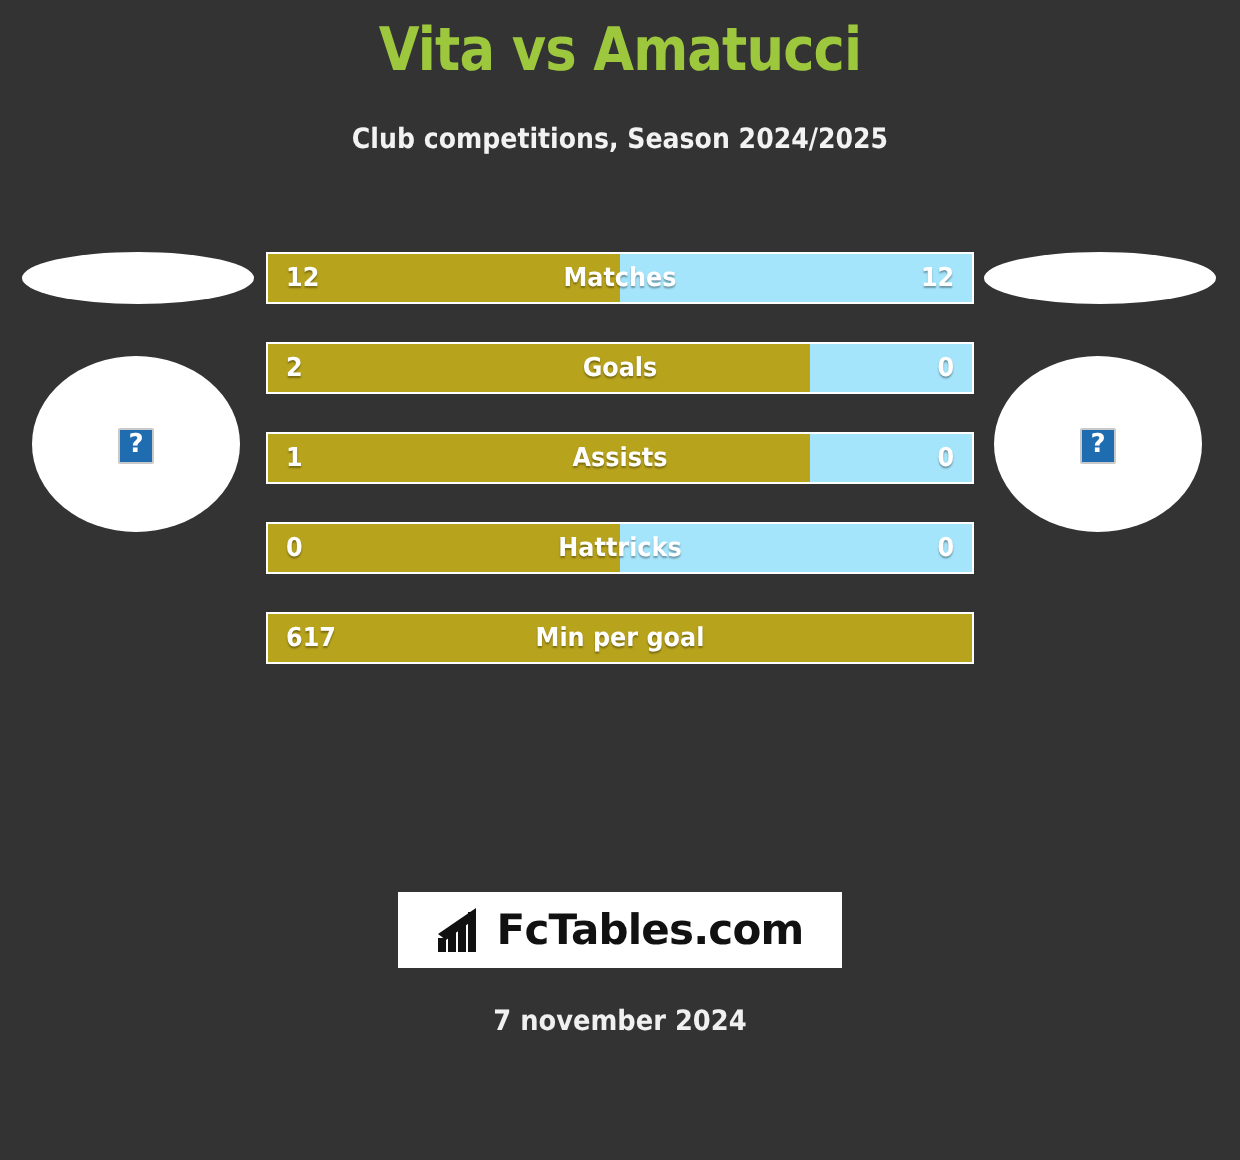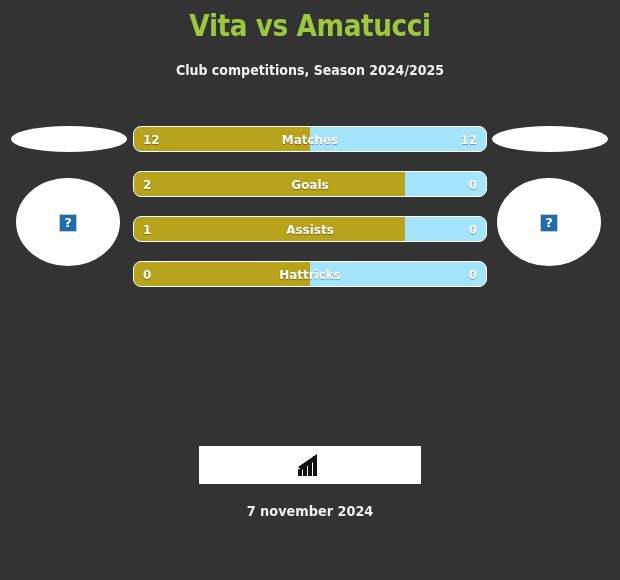--- a/index.html
+++ b/index.html
@@ -103,21 +103,21 @@
     position: absolute;
     top: 126px;
     left: 133px;
     width: 354px;
   }
   .bar-row {
     position: relative;
     height: 26px;
     margin-bottom: 19px;
     border: 1px solid #ffffff;
-    border-radius: 8px;
+    border-radius: 0;
     box-sizing: border-box;
     overflow: hidden;
     background: #a5e5fb;
   }
   .bar-fill {
     position: absolute;
     top: 0;
     left: 0;
     height: 100%;
     background: #b8a31c;
@@ -227,26 +227,31 @@
         <span class="bar-val-left">1</span>
         <span class="bar-label">Assists</span>
         <span class="bar-val-right">0</span>
       </div>
       <div class="bar-row">
         <div class="bar-fill" style="width: 50%;"></div>
         <span class="bar-val-left">0</span>
         <span class="bar-label">Hattricks</span>
         <span class="bar-val-right">0</span>
       </div>
+      <div class="bar-row solo">
+        <span class="bar-val-left">617</span>
+        <span class="bar-label">Min per goal</span>
+      </div>
     </div>
 
   <div class="logo-box">
     <svg class="logo-icon" width="26" height="24" viewBox="0 0 26 24">
       <rect x="1" y="16" width="4" height="7" fill="#111111"></rect>
       <rect x="6" y="12" width="4" height="11" fill="#111111"></rect>
       <rect x="11" y="8" width="4" height="15" fill="#111111"></rect>
       <rect x="16" y="3" width="4" height="20" fill="#111111"></rect>
       <path d="M1 14 L20 1 L20 6 L5 17 Z" fill="#111111"></path>
     </svg>
+    <span class="logo-text">FcTables.com</span>
   </div>
 
   <div class="date">7 november 2024</div>
 </div>
 
 </body></html>

